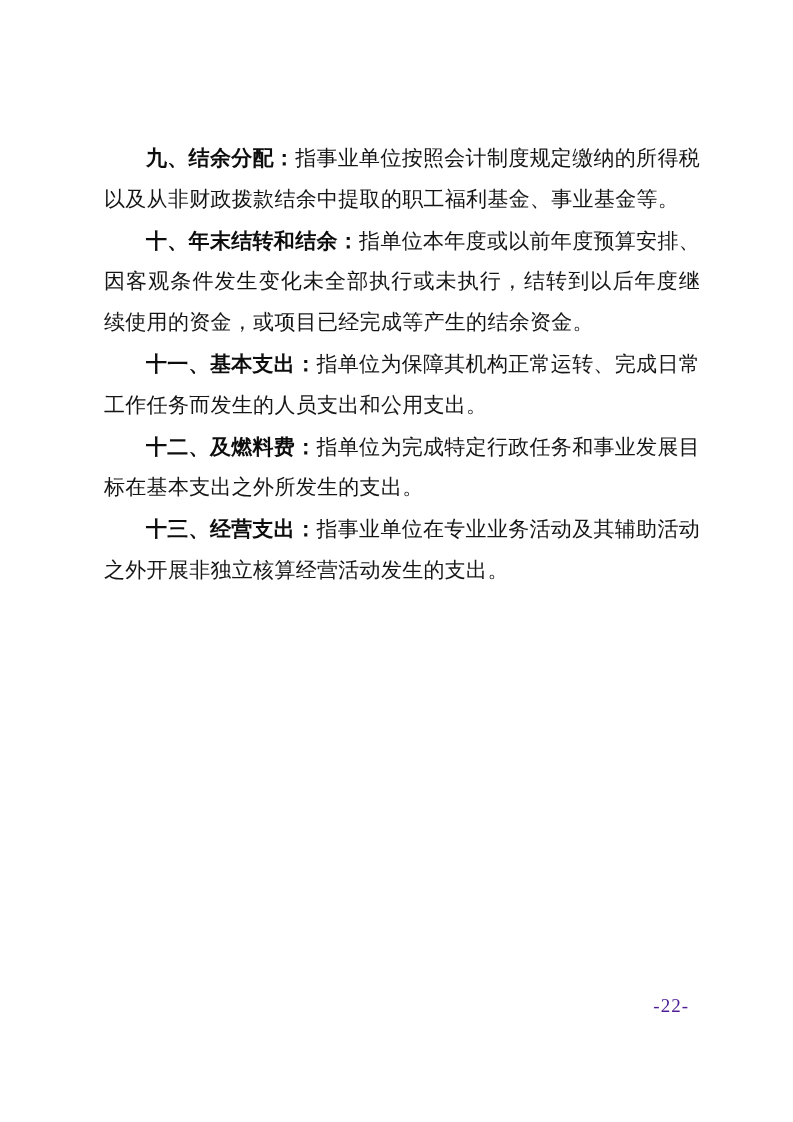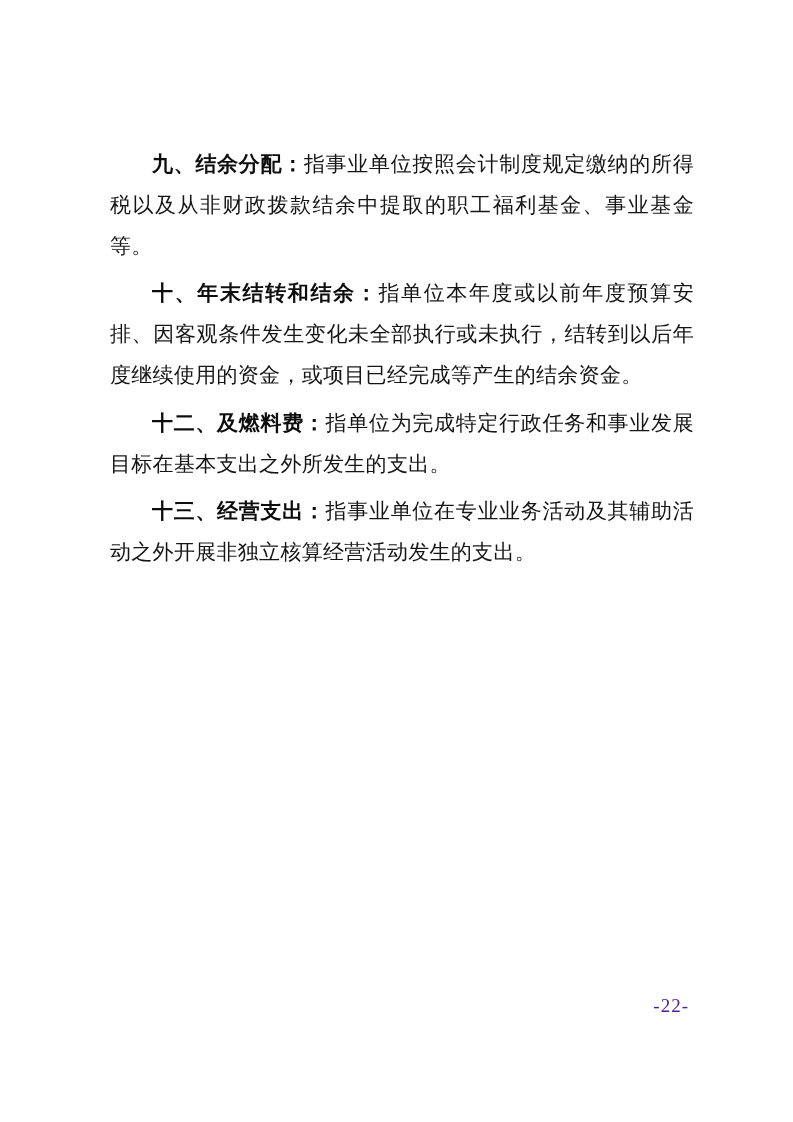--- a/index.html
+++ b/index.html
@@ -11,21 +11,21 @@
     background: #ffffff;
     overflow: hidden;
   }
   .text-block {
     position: absolute;
     left: 103px;
     top: 137px;
     width: 598px;
   }
   p.para {
-    margin: 7px;
+    margin: 1px;
     padding: 0;
     font-family: "Liberation Serif", "DejaVu Serif", serif;
     font-size: 21px;
     line-height: 40.8px;
     color: #151515;
     text-align: justify;
     text-indent: 2em;
     letter-spacing: 0.3px;
   }
   .term {
@@ -53,20 +53,23 @@
   <div class="text-block">
 
     <p class="para">
       <span class="term">九、结余分配：</span><span class="definition">指事业单位按照会计制度规定缴纳的所得税以及从非财政拨款结余中提取的职工福利基金、事业基金等。</span>
     </p>
 
     <p class="para">
       <span class="term">十、年末结转和结余：</span><span class="definition">指单位本年度或以前年度预算安排、因客观条件发生变化未全部执行或未执行，结转到以后年度继续使用的资金，或项目已经完成等产生的结余资金。</span>
     </p>
 
+    <p class="para">
+      <span class="term">十一、基本支出：</span><span class="definition">指单位为保障其机构正常运转、完成日常工作任务而发生的人员支出和公用支出。</span>
+    </p>
 
     <p class="para">
       <span class="term">十二、及燃料费：</span><span class="definition">指单位为完成特定行政任务和事业发展目标在基本支出之外所发生的支出。</span>
     </p>
 
     <p class="para">
       <span class="term">十三、经营支出：</span><span class="definition">指事业单位在专业业务活动及其辅助活动之外开展非独立核算经营活动发生的支出。</span>
     </p>
 
 

